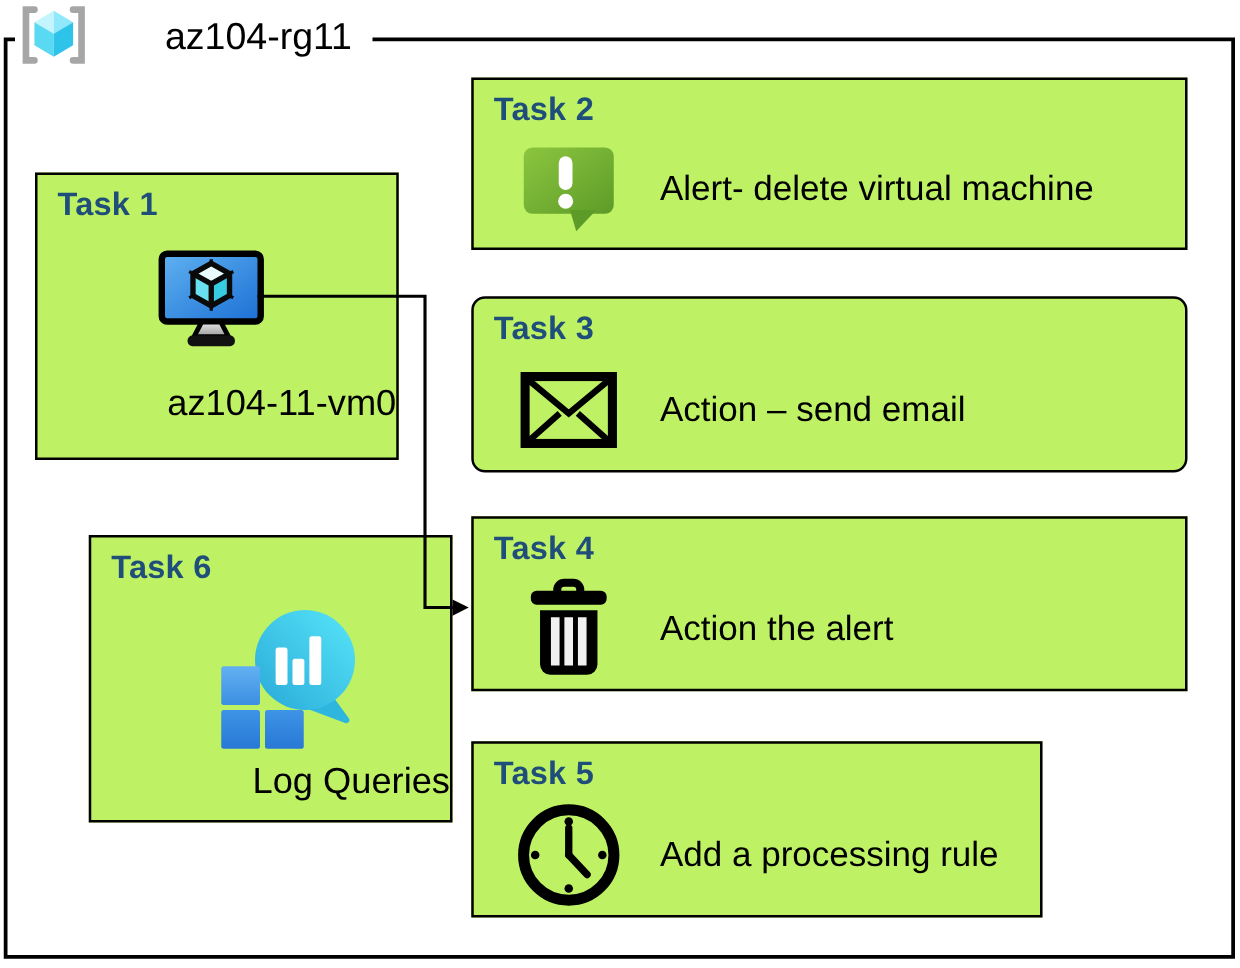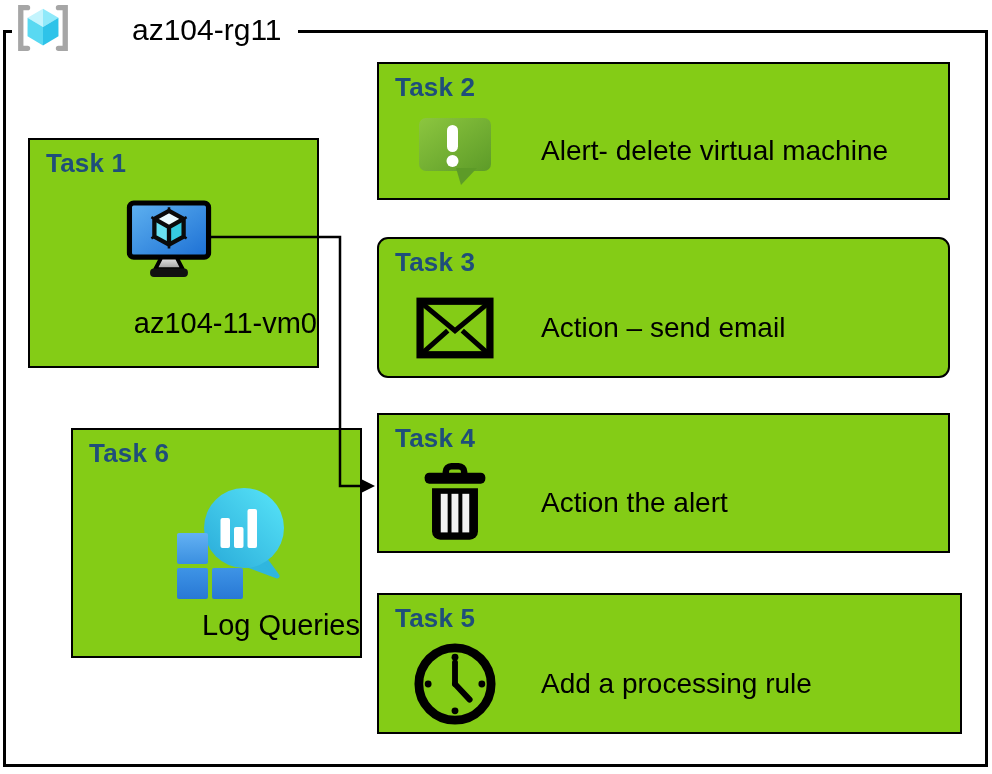--- a/index.html
+++ b/index.html
@@ -13,37 +13,37 @@
     border:3px solid #000;box-sizing:border-box;background:transparent;
   }
   .rg-label{
     position:absolute;left:12px;top:2px;height:56px;z-index:3;
     display:flex;align-items:center;gap:16px;background:#ffffff;
     padding:0 16px 0 2px;
   }
   .rg-label .rg-name{font-size:30px;color:#000;margin-left:44px;}
   
   .task{
-    position:absolute;background:#84cc16;border:2px solid #000;
+    position:absolute;background:#bef264;border:2px solid #000;
     box-sizing:border-box;z-index:1;
   }
   .t1{left:28px;top:138px;width:291px;height:230px;}
   .t6{left:28px;top:428px;width:291px;height:230px;margin-left:43px;}
   .t2{left:377px;top:62px;width:573px;height:138px;}
   .t3{left:377px;top:237px;width:573px;height:141px;border-radius:11px;}
   .t4{left:377px;top:413px;width:573px;height:140px;}
-  .t5{left:377px;top:593px;width:585px;height:141px;}
+  .t5{left:377px;top:593px;width:457px;height:141px;}
   .heading{
     position:absolute;left:16px;top:8px;
     font-size:26px;font-weight:700;color:#1F4E7A;letter-spacing:0.2px;
   }
   
   .row{
     position:absolute;left:34px;top:44px;right:12px;bottom:4px;
-    display:flex;align-items:center;gap:44px;
+    display:flex;align-items:center;gap:31px;
   }
   .icon-slot{width:84px;display:flex;justify-content:center;align-items:center;flex:0 0 84px;}
   .label{font-size:28px;color:#000;white-space:nowrap;}
   
   .vm-icon{position:absolute;left:96px;top:58px;width:86px;height:84px;}
   .caption{
     position:absolute;left:0;right:0;bottom:26px;text-align:right;
     font-size:29px;color:#000;white-space:nowrap;
   }
   .log-icon{position:absolute;left:100px;top:56px;width:112px;height:114px;}

